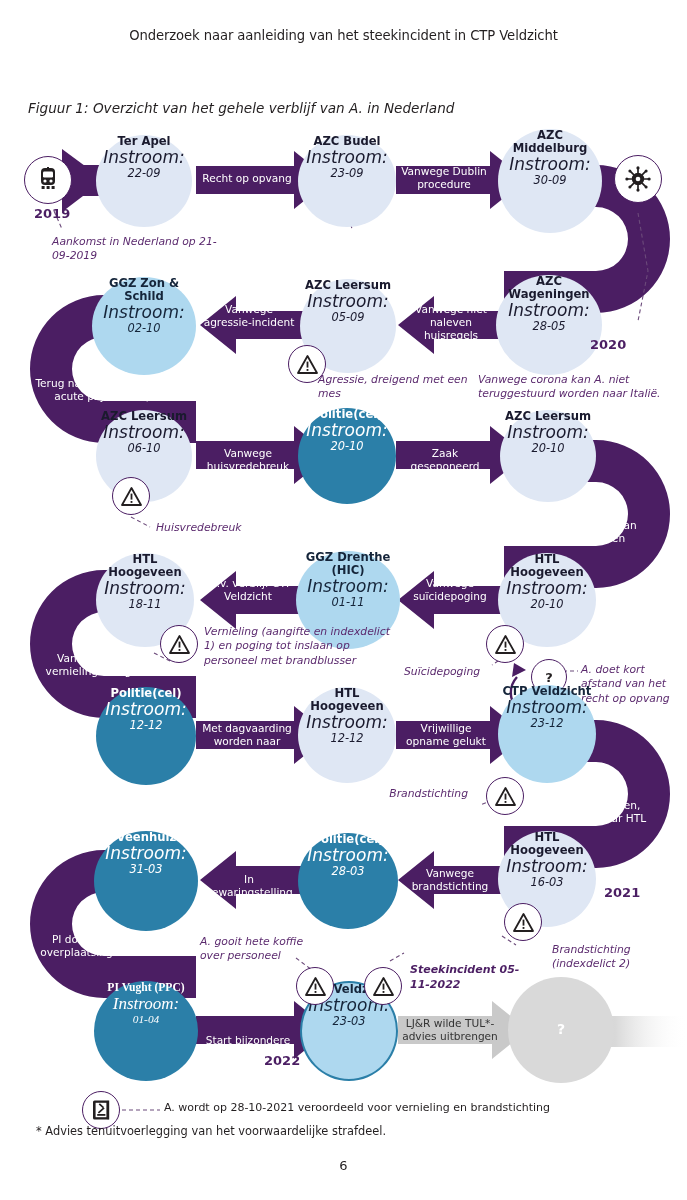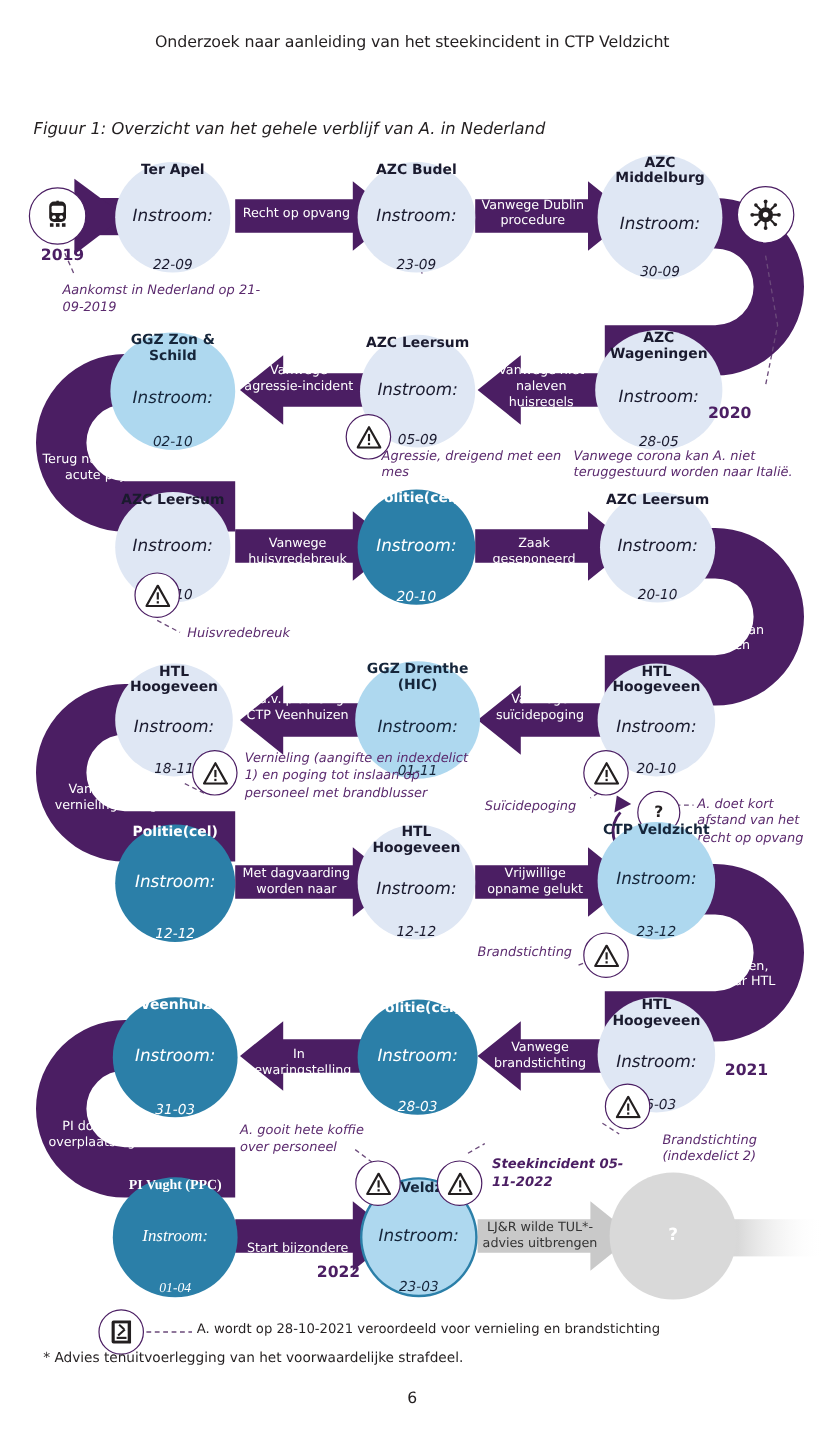--- a/index.html
+++ b/index.html
@@ -15,25 +15,25 @@
   .fig-caption{
     position:absolute;left:28px;top:100px;width:620px;
     font-size:13.6px;font-style:italic;font-weight:500;color:#231f20;
   }
   .figure{position:absolute;left:0;top:125px;width:687px;height:1000px;}
   svg.canvas{position:absolute;left:0;top:0;width:687px;height:1000px;}
 
   
   .node{
     position:absolute;border-radius:50%;
-    display:flex;flex-direction:column;align-items:center;justify-content:space-between;
+    display:flex;flex-direction:column;align-items:center;justify-content:flex-start;
     text-align:center;line-height:1.12;box-sizing:border-box;
   }
   .node .nm{font-weight:bold;font-size:11.6px;}
-  .node .lb{font-style:italic;font-size:14px;}
+  .node .lb{font-style:italic;font-size:17px;}
   .node .dt{font-style:italic;font-size:11.4px;}
   .n-light{background:#dfe7f4;color:#1a1a2e;}
   .n-blue{background:#aed8ef;color:#15253a;}
   .n-deep{background:#2b7fa8;color:#ffffff;}
   .n-ctp{background:#aed8ef;color:#15253a;border:2.5px solid #2b7fa8;}
   .n-gray{background:#d9d9d9;color:#ffffff;font-weight:bold;font-size:14px;
           align-items:center;justify-content:center;}
 
   
   .arrlabel{
@@ -283,21 +283,21 @@
   <div class="nm">GGZ Drenthe (HIC)</div>
   <div class="lb">Instroom:</div>
   <div class="dt">01-11</div>
 </div>
 <div class="node n-light" style="left:498px;top:428px;width:98px;height:94px;">
   <div class="nm">HTL Hoogeveen</div>
   <div class="lb">Instroom:</div>
   <div class="dt">20-10</div>
 </div>
 
-<div class="arrlabel" style="left:198px;top:452px;width:100px;">I.a.v. plaatsing CTP Veenhuizen</div>
+<div class="arrlabel" style="left:198px;top:452px;width:100px;">I.a.v. verblijf CTP Veldzicht</div>
 <div class="arrlabel" style="left:404px;top:452px;width:92px;">Vanwege suïcidepoging</div>
 <div class="arrlabel" style="left:34px;top:527px;width:140px;">Vanwege incident vernieling en agressie</div>
 
 <div class="badge" style="left:160px;top:500px;width:38px;height:38px;">
   <svg width="21" height="19" viewBox="0 0 21 19">
     <path d="M10.5 1 L20 18 L1 18 Z" fill="none" stroke="#231f20" stroke-width="1.8" stroke-linejoin="round"></path>
     <rect x="9.6" y="6.6" width="1.8" height="6" fill="#231f20"></rect>
     <rect x="9.6" y="14" width="1.8" height="1.9" fill="#231f20"></rect>
   </svg>
 </div>
@@ -337,21 +337,21 @@
 <div class="arrlabel" style="left:398px;top:597px;width:96px;">Vrijwillige opname gelukt</div>
 <div class="arrlabel" style="left:516px;top:674px;width:132px;">A. wil kliniek verlaten, terugplaatsing naar HTL</div>
 
 <div class="badge" style="left:486px;top:652px;width:38px;height:38px;">
   <svg width="21" height="19" viewBox="0 0 21 19">
     <path d="M10.5 1 L20 18 L1 18 Z" fill="none" stroke="#231f20" stroke-width="1.8" stroke-linejoin="round"></path>
     <rect x="9.6" y="6.6" width="1.8" height="6" fill="#231f20"></rect>
     <rect x="9.6" y="14" width="1.8" height="1.9" fill="#231f20"></rect>
   </svg>
 </div>
-<div class="note" style="left:398px;top:662px;width:92px;text-align:left;">Brandstichting</div>
+<div class="note" style="left:376px;top:662px;width:92px;text-align:right;">Brandstichting</div>
 
 <div class="node n-deep" style="left:94px;top:706px;width:104px;height:100px;">
   <div class="nm">PI Veenhuizen</div>
   <div class="lb">Instroom:</div>
   <div class="dt">31-03</div>
 </div>
 <div class="node n-deep" style="left:298px;top:708px;width:100px;height:96px;">
   <div class="nm">Politie(cel)</div>
   <div class="lb">Instroom:</div>
   <div class="dt">28-03</div>

